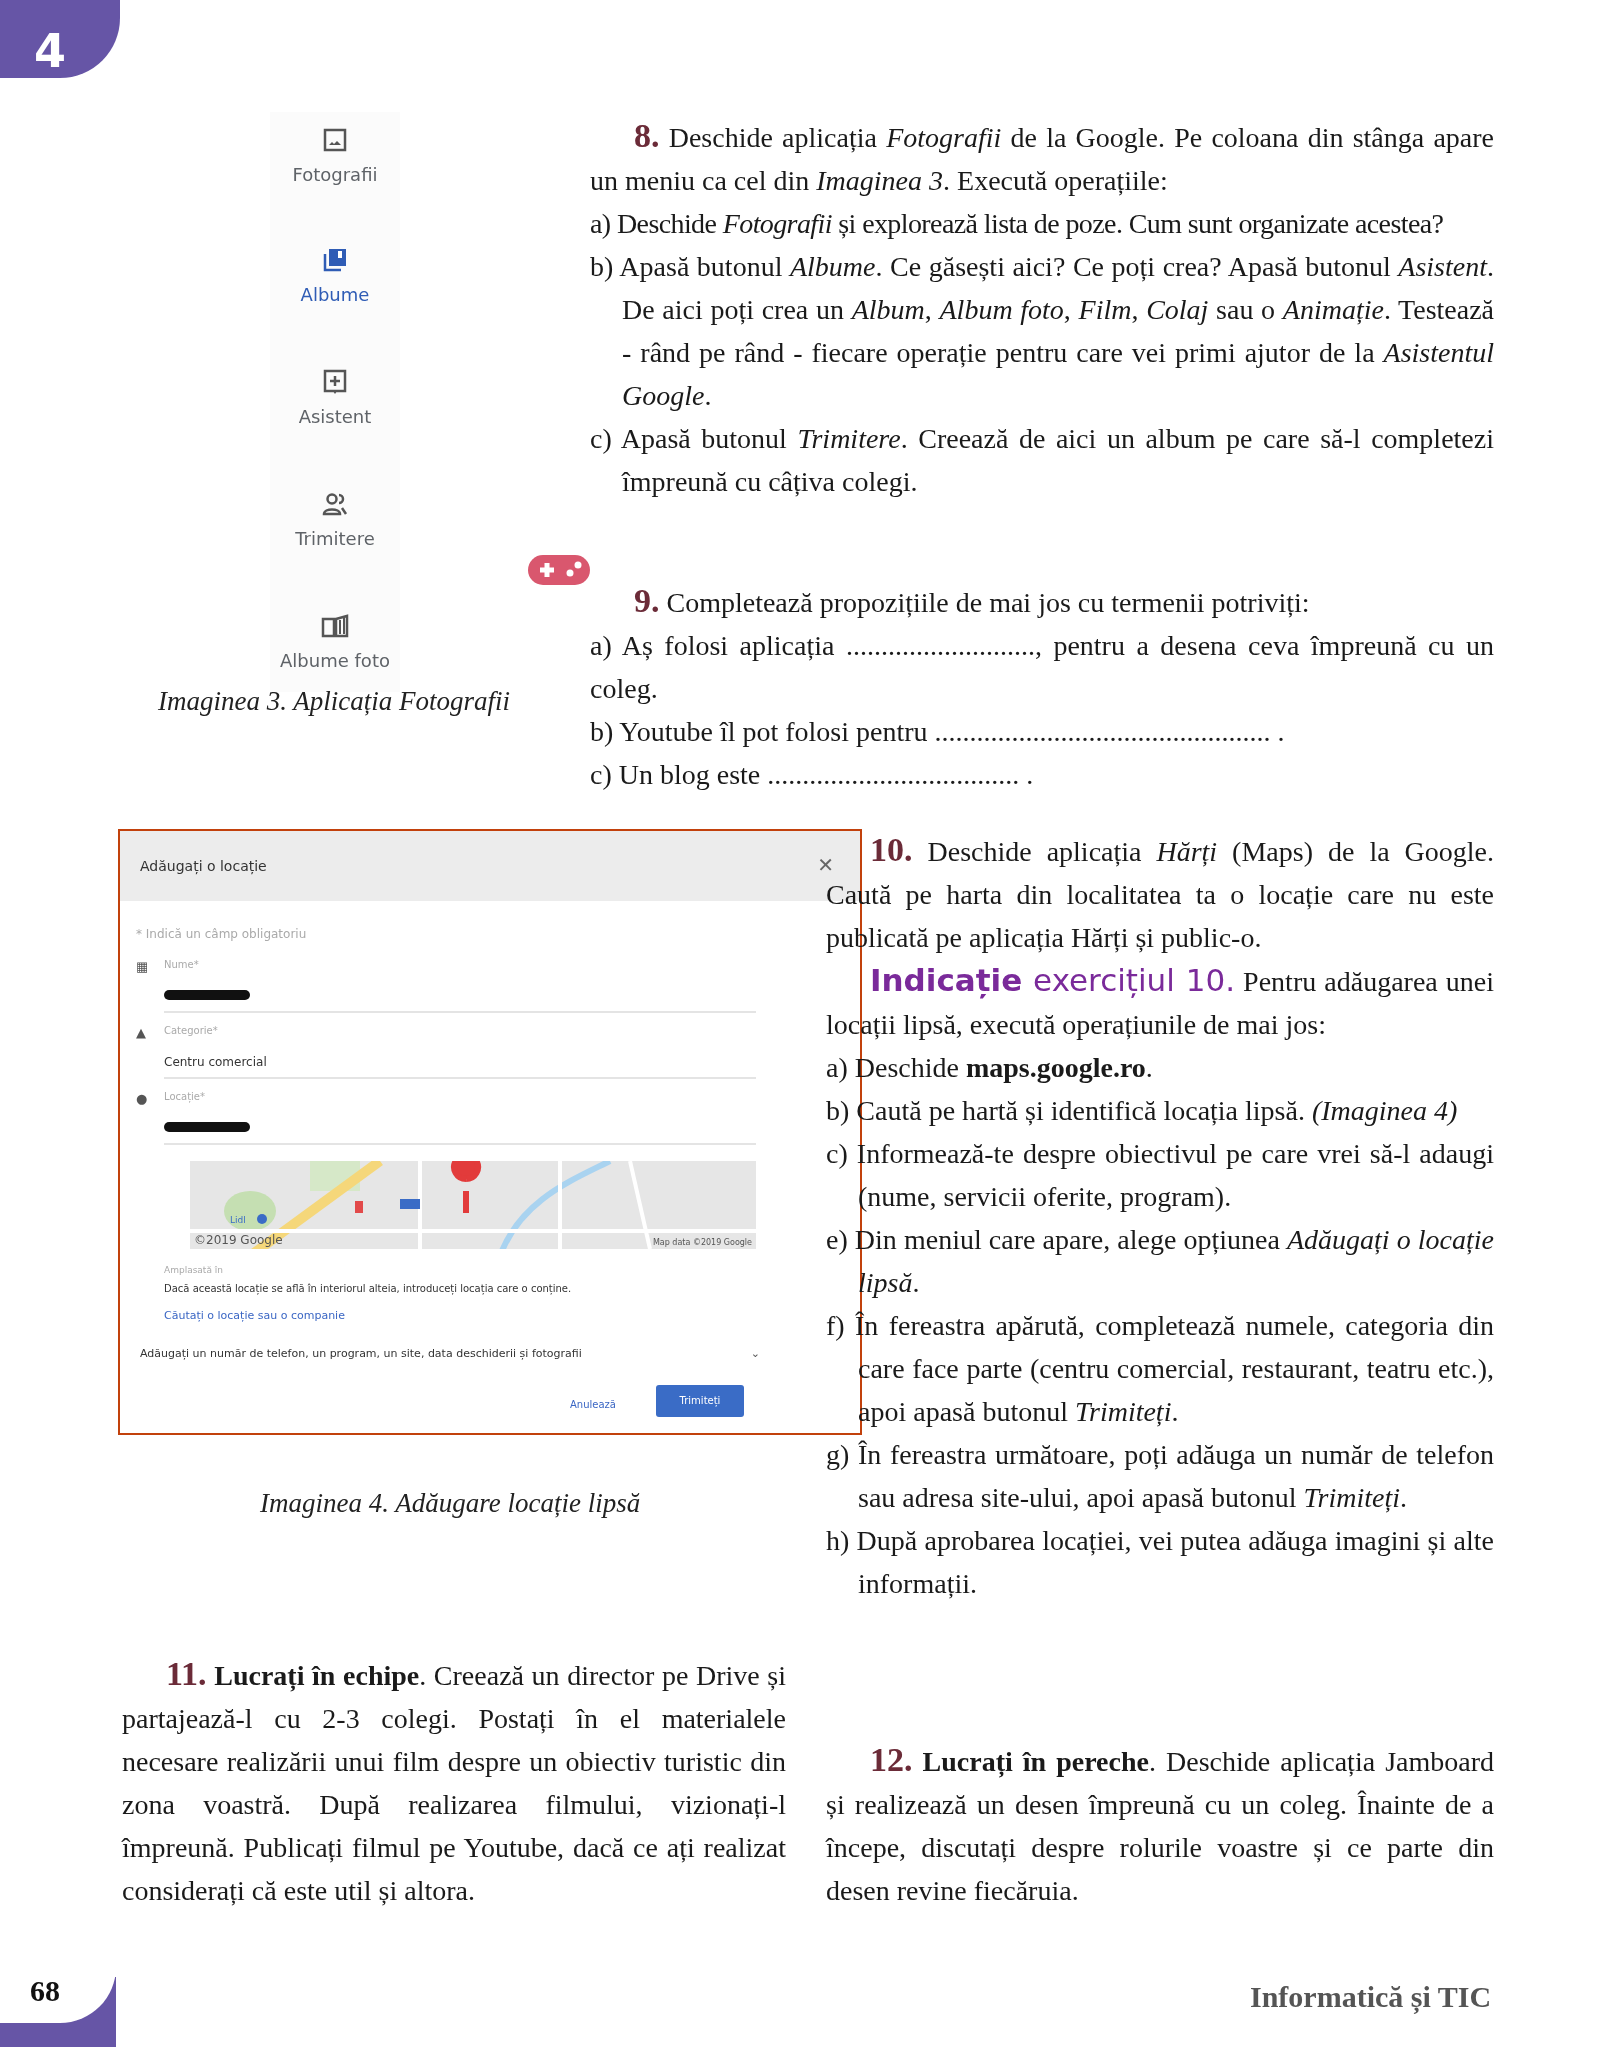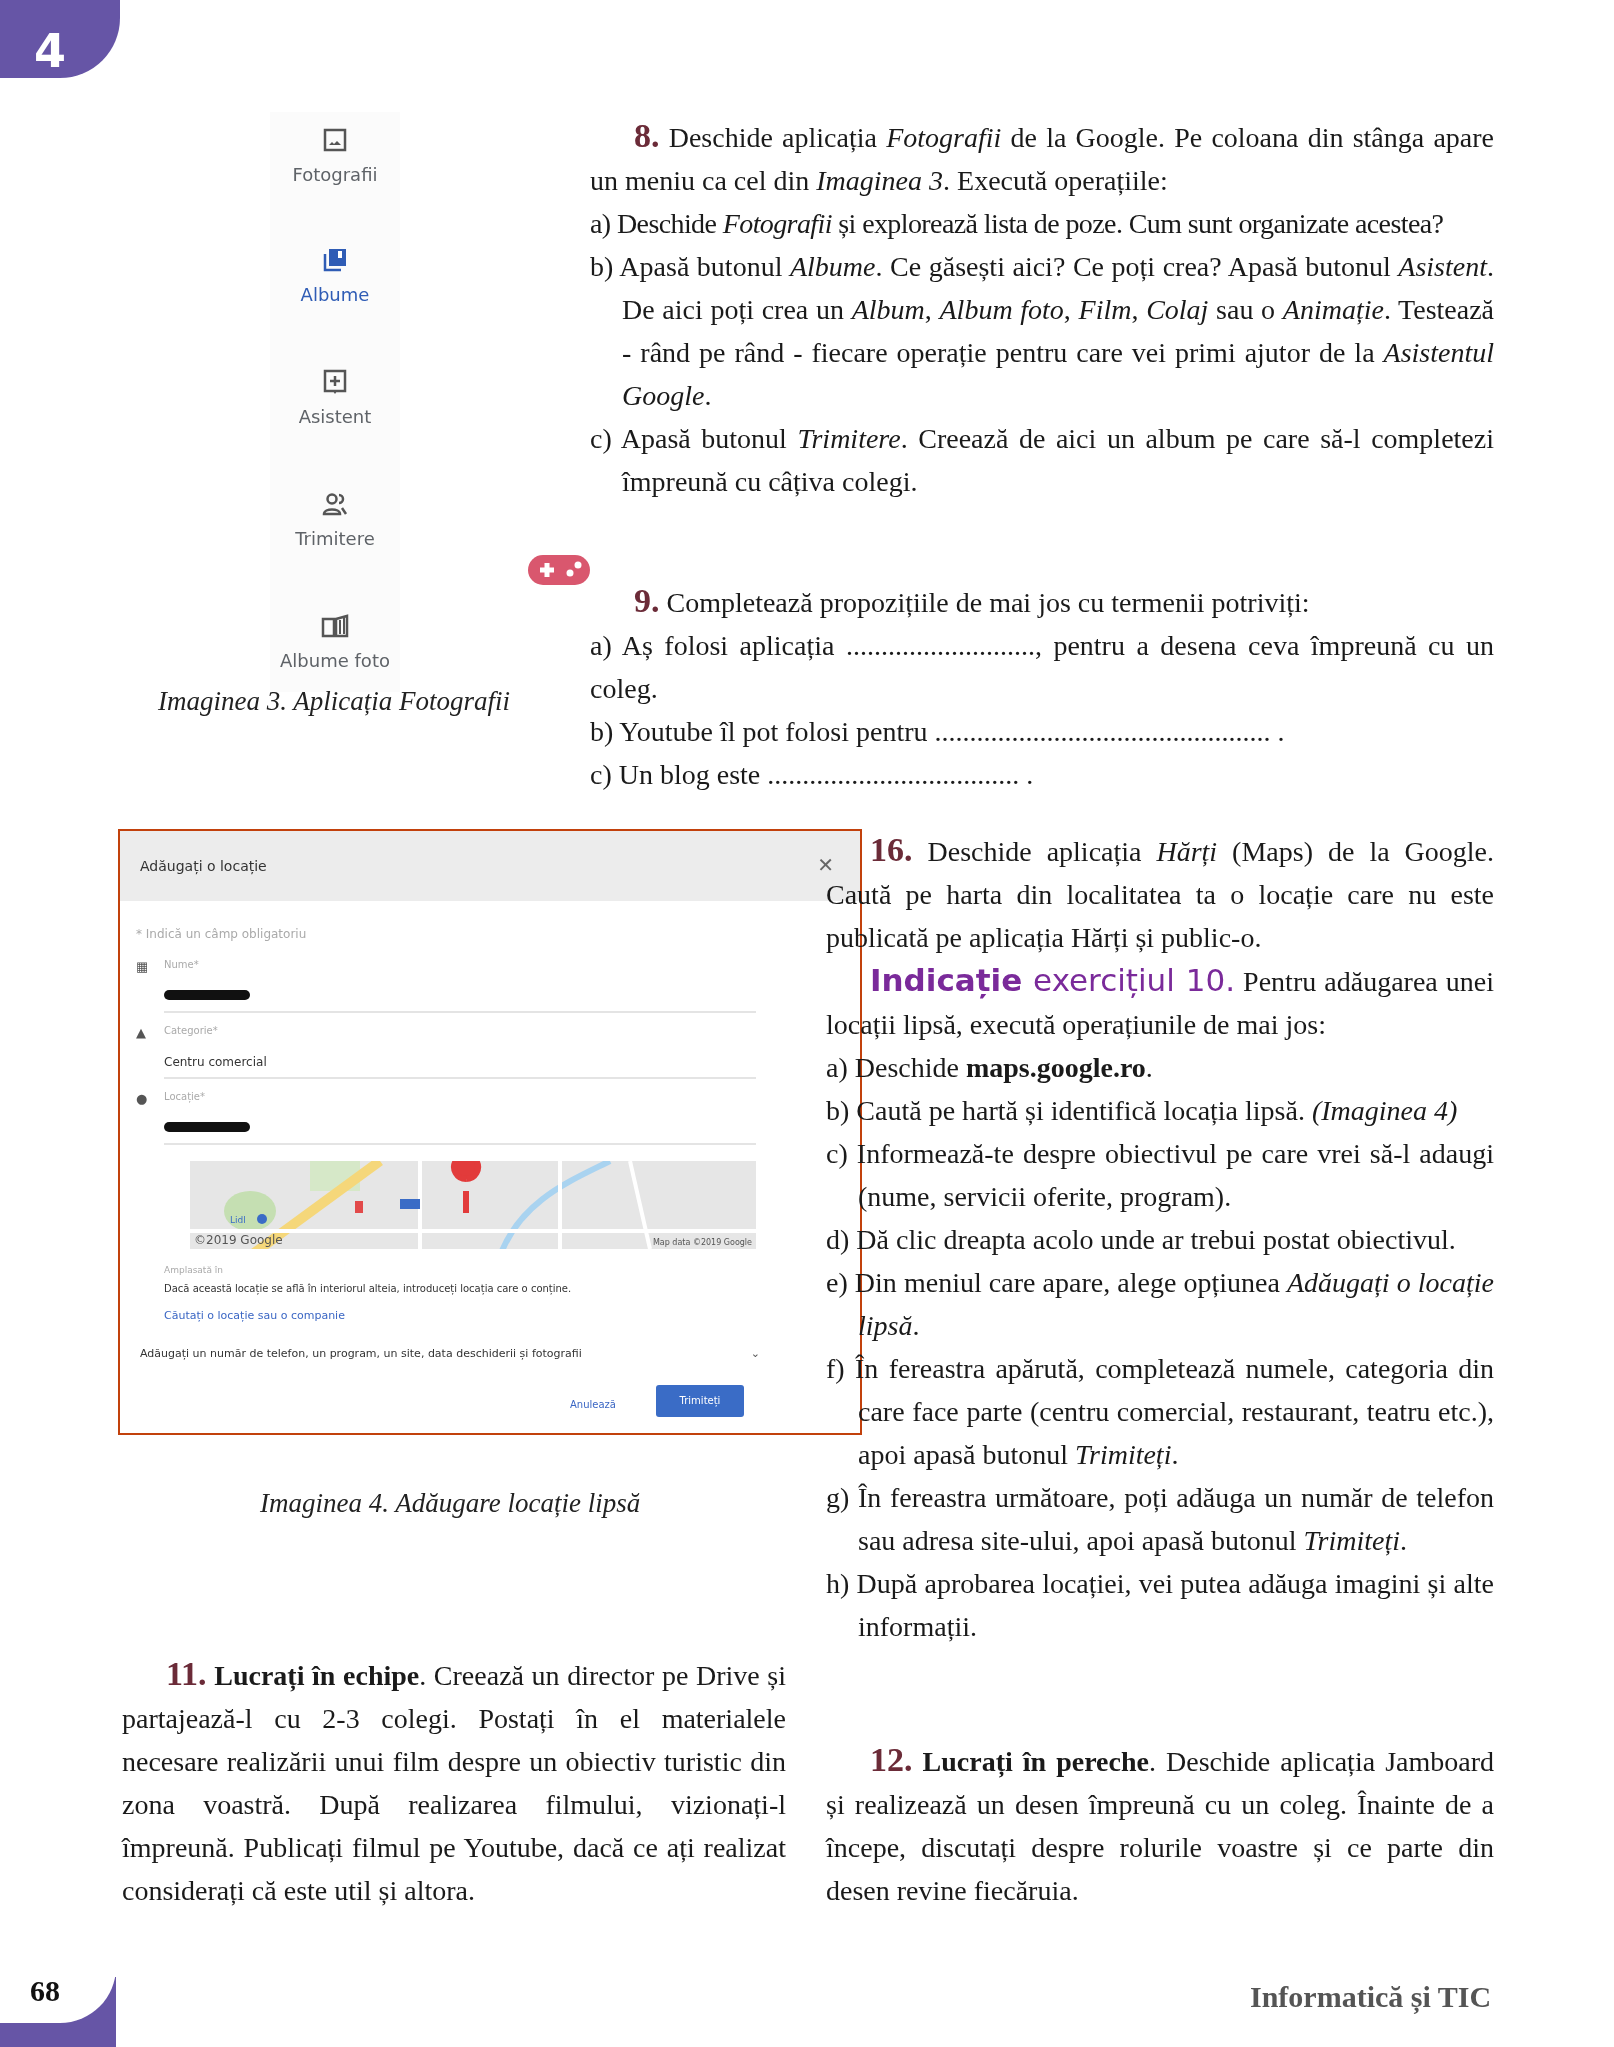--- a/index.html
+++ b/index.html
@@ -169,26 +169,25 @@
   <div class="dlg-expand">
     <span>Adăugați un număr de telefon, un program, un site, data deschiderii și fotografii</span>
     <span class="chev">⌄</span>
   </div>
   <div class="btn-cancel">Anulează</div>
   <div class="btn-send">Trimiteți</div>
 </div>
 <div class="caption" style="left:260px; top:1488px;text-align:right;">Imaginea 4. Adăugare locație lipsă</div>
 
 <div class="ex" style="left:826px; top:828px; width:668px;">
-  <div class="indent"><span class="num">16.</span> <span>Deschide aplicația </span><i>Hărți</i><span> (Maps) de la Google. Caută pe harta din localitatea ta o locație care nu este publicată pe aplicația Hărți și public-o.</span></div>
+  <div class="indent"><span class="num">10.</span> <span>Deschide aplicația </span><i>Hărți</i><span> (Maps) de la Google. Caută pe harta din localitatea ta o locație care nu este publicată pe aplicația Hărți și public-o.</span></div>
   <div class="indent"><span class="hint-b">Indicație</span><span class="hint-n"> exercițiul 10.</span><span> Pentru adăugarea unei locații lipsă, execută operațiunile de mai jos:</span></div>
   <div class="item"><span>a) Deschide </span><b>maps.google.ro</b><span>.</span></div>
   <div class="item"><span>b) Caută pe hartă și identifică locația lipsă. </span><i>(Imaginea 4)</i></div>
   <div class="item">c) Informează-te despre obiectivul pe care vrei să-l adaugi (nume, servicii oferite, program).</div>
-  <div class="item">d) Dă clic dreapta acolo unde ar trebui postat obiectivul.</div>
   <div class="item"><span>e) Din meniul care apare, alege opțiunea </span><i>Adăugați o locație lipsă</i><span>.</span></div>
   <div class="item"><span>f) În fereastra apărută, completează numele, categoria din care face parte (centru comercial, restaurant, teatru etc.), apoi apasă butonul </span><i>Trimiteți</i><span>.</span></div>
   <div class="item"><span>g) În fereastra următoare, poți adăuga un număr de telefon sau adresa site-ului, apoi apasă butonul </span><i>Trimiteți</i><span>.</span></div>
   <div class="item">h) După aprobarea locației, vei putea adăuga imagini și alte informații.</div>
 </div>
 
 <div class="ex" style="left:122px; top:1652px; width:664px;">
   <div class="indent"><span class="num">11.</span> <b>Lucrați în echipe</b><span>. Creează un director pe Drive și partajează-l cu 2-3 colegi. Postați în el materialele necesare realizării unui film despre un obiectiv turistic din zona voastră. După realizarea filmului, vizionați-l împreună. Publicați filmul pe Youtube, dacă ce ați realizat considerați că este util și altora.</span></div>
 </div>
 

